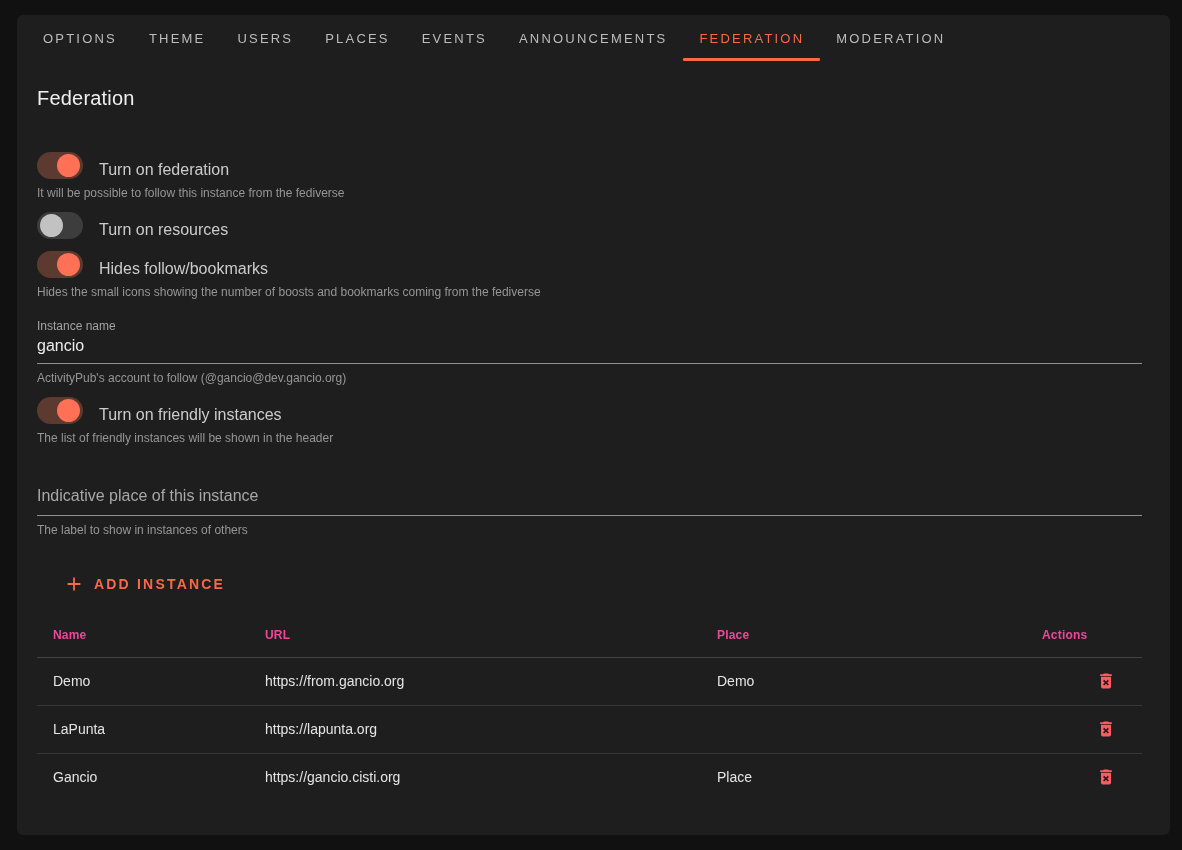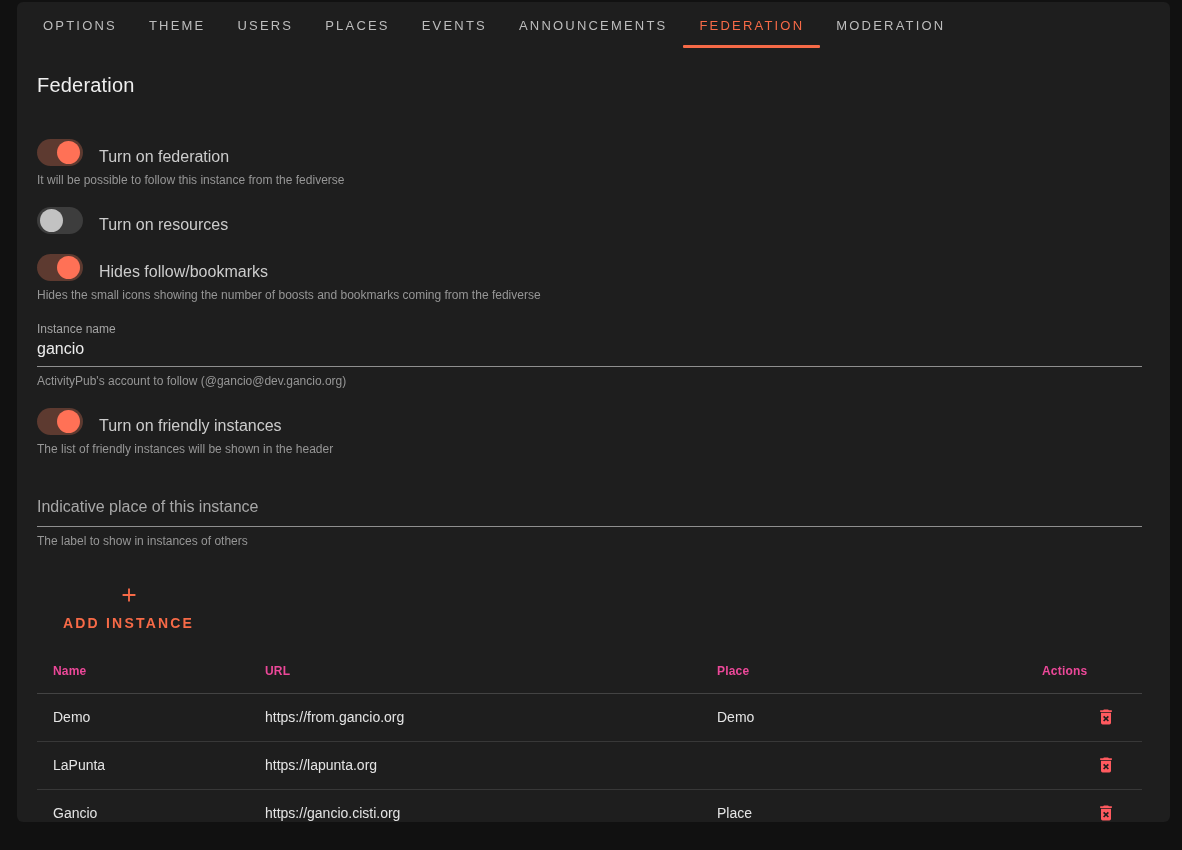--- a/index.html
+++ b/index.html
@@ -4,21 +4,21 @@
 <style>
   * { margin:0; padding:0; box-sizing:border-box; }
   html,body { width:1182px; height:850px; }
   body {
     background:#111111;
     font-family:"Liberation Sans", sans-serif;
     position:relative;
     overflow:hidden;
   }
   .card {
-    position:absolute; left:17px; top:2px;
+    position:absolute; left:17px; top:15px;
     width:1153px; height:820px;
     background:#1e1e1e;
     border-radius:6px;
     overflow:hidden;
   }
   
   .tabs { display:flex; height:46px; padding-left:10px; align-items:stretch; }
   .tab {
     padding:0 16px; display:flex; align-items:center; position:relative;
     font-size:13px; letter-spacing:2.2px; color:#bdbdbd; cursor:pointer;
@@ -26,21 +26,21 @@
   }
   .tab.active { color:var(--accent,#f76a47); }
   .tab.active::after {
     content:""; position:absolute; left:0; right:0; bottom:0; height:3px;
     background:var(--accent,#f76a47); border-radius:1px;
   }
   
   .content { padding:0 28px 0 20px; }
   .page-title { font-size:20px; font-weight:400; color:#efefef; margin-top:26px; letter-spacing:.2px; }
   
-  .toggle-block { margin-top:20px; }
+  .toggle-block { margin-top:12px; }
   .toggle-block.first { margin-top:42px; }
   .toggle-row { display:flex; align-items:flex-end; }
   .switch {
     width:46px; height:27px; border-radius:14px; position:relative;
     background:var(--switch-track-off,#3d3d3d); cursor:pointer; flex:none;
   }
   .switch .knob {
     position:absolute; top:2px; left:3px; width:23px; height:23px;
     border-radius:50%; background:var(--switch-knob-off,#c2c2c2);
     transition:left .15s;
@@ -62,21 +62,20 @@
   .field.place { margin-top:34px; }
   .field.place .text-input { padding-top:8px; padding-bottom:10px; }
   
   .add-btn {
     margin-top:28px; margin-left:18px;
     display:inline-flex; align-items:center; gap:9px;
     background:none; border:none; cursor:pointer;
     color:var(--accent,#f76a47); font-family:"Liberation Sans",sans-serif;
     font-size:14px; font-weight:600; letter-spacing:2.2px;
     padding:8px 8px;
-    flex-direction:column;
   }
   .add-btn svg { flex:none; }
   
   table.instances { width:100%; border-collapse:collapse; margin-top:10px; }
   .instances th {
     height:44px; text-align:left; vertical-align:middle;
     font-size:12px; font-weight:700; color:#ec4899; letter-spacing:.2px;
     padding:0 16px; border-bottom:1px solid #434343;
   }
   .instances td {

